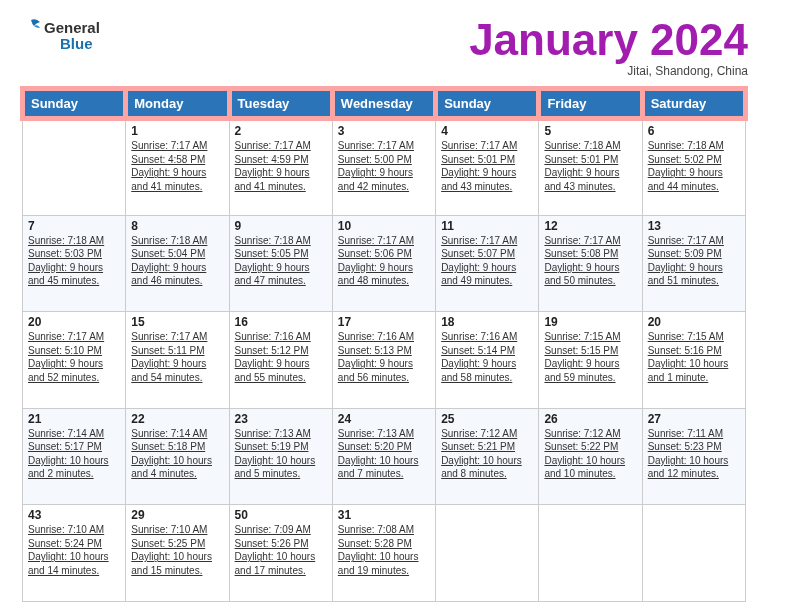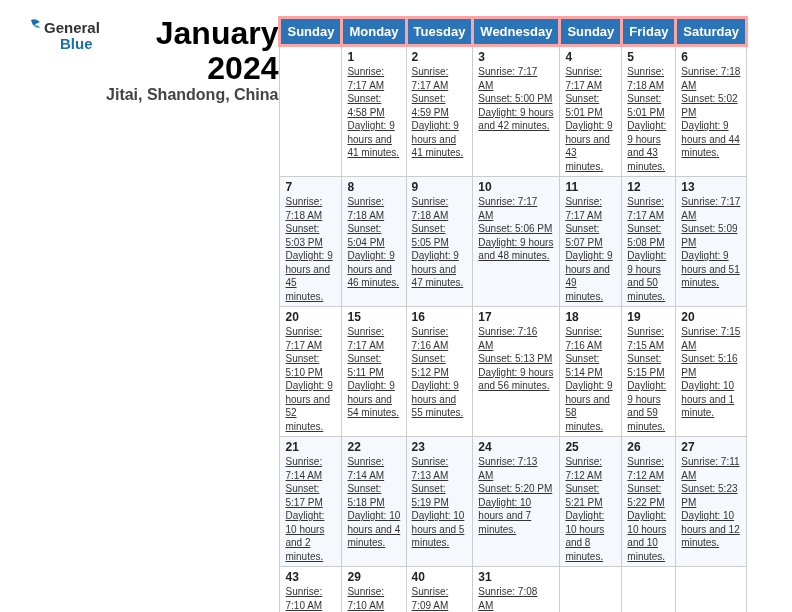--- a/index.html
+++ b/index.html
@@ -8,60 +8,60 @@
       height: 612px;
       font-family: Arial, sans-serif;
       background: #fff;
       overflow: hidden;
     }
     .page {
       width: 768px;
       height: 612px;
       padding: 16px 20px 10px 20px;
       display: flex;
-      flex-direction: row;
+      flex-direction: column;
     }
     .header {
       display: flex;
       align-items: flex-start;
       justify-content: space-between;
       margin-bottom: 8px;
     }
     .logo {
       display: flex;
       align-items: center;
       gap: 4px;
     }
     .title-block {
       text-align: right;
     }
     .title-block h1 {
-      font-size: 32px;
+      font-size: 44px;
       font-weight: bold;
-      color: #000000;
+      color: #a21caf;
       line-height: 1.1;
     }
     .title-block h2 {
-      font-size: 16px;
-      font-weight: bold;
+      font-size: 12px;
+      font-weight: normal;
       color: #444;
     }
     .calendar {
       width: 100%;
       border-collapse: collapse;
       flex: 1;
     }
     .calendar th {
       background: #2b74b7;
       color: #fff;
       text-align: left;
       padding: 5px 6px;
       font-size: 13px;
       font-weight: bold;
-      border: 3px solid #fca5a5;
+      border: 5px solid #fca5a5;
     }
     .calendar td {
       vertical-align: top;
       border: 1px solid #ccc;
       padding: 3px 5px;
       font-size: 10.2px;
       color: #222;
       width: calc(100% / 7);
       height: 86px;
     }
@@ -302,21 +302,21 @@
           Sunrise: 7:10 AM<br>Sunset: 5:24 PM<br>Daylight: 10 hours and 14 minutes.
         </div>
       </td>
           <td>
         <span class="day-num">29</span>
         <div class="cell-info">
           Sunrise: 7:10 AM<br>Sunset: 5:25 PM<br>Daylight: 10 hours and 15 minutes.
         </div>
       </td>
           <td>
-        <span class="day-num">40</span>
+        <span class="day-num">50</span>
         <div class="cell-info">
           Sunrise: 7:09 AM<br>Sunset: 5:26 PM<br>Daylight: 10 hours and 17 minutes.
         </div>
       </td>
           <td>
         <span class="day-num">31</span>
         <div class="cell-info">
           Sunrise: 7:08 AM<br>Sunset: 5:28 PM<br>Daylight: 10 hours and 19 minutes.
         </div>
       </td>

